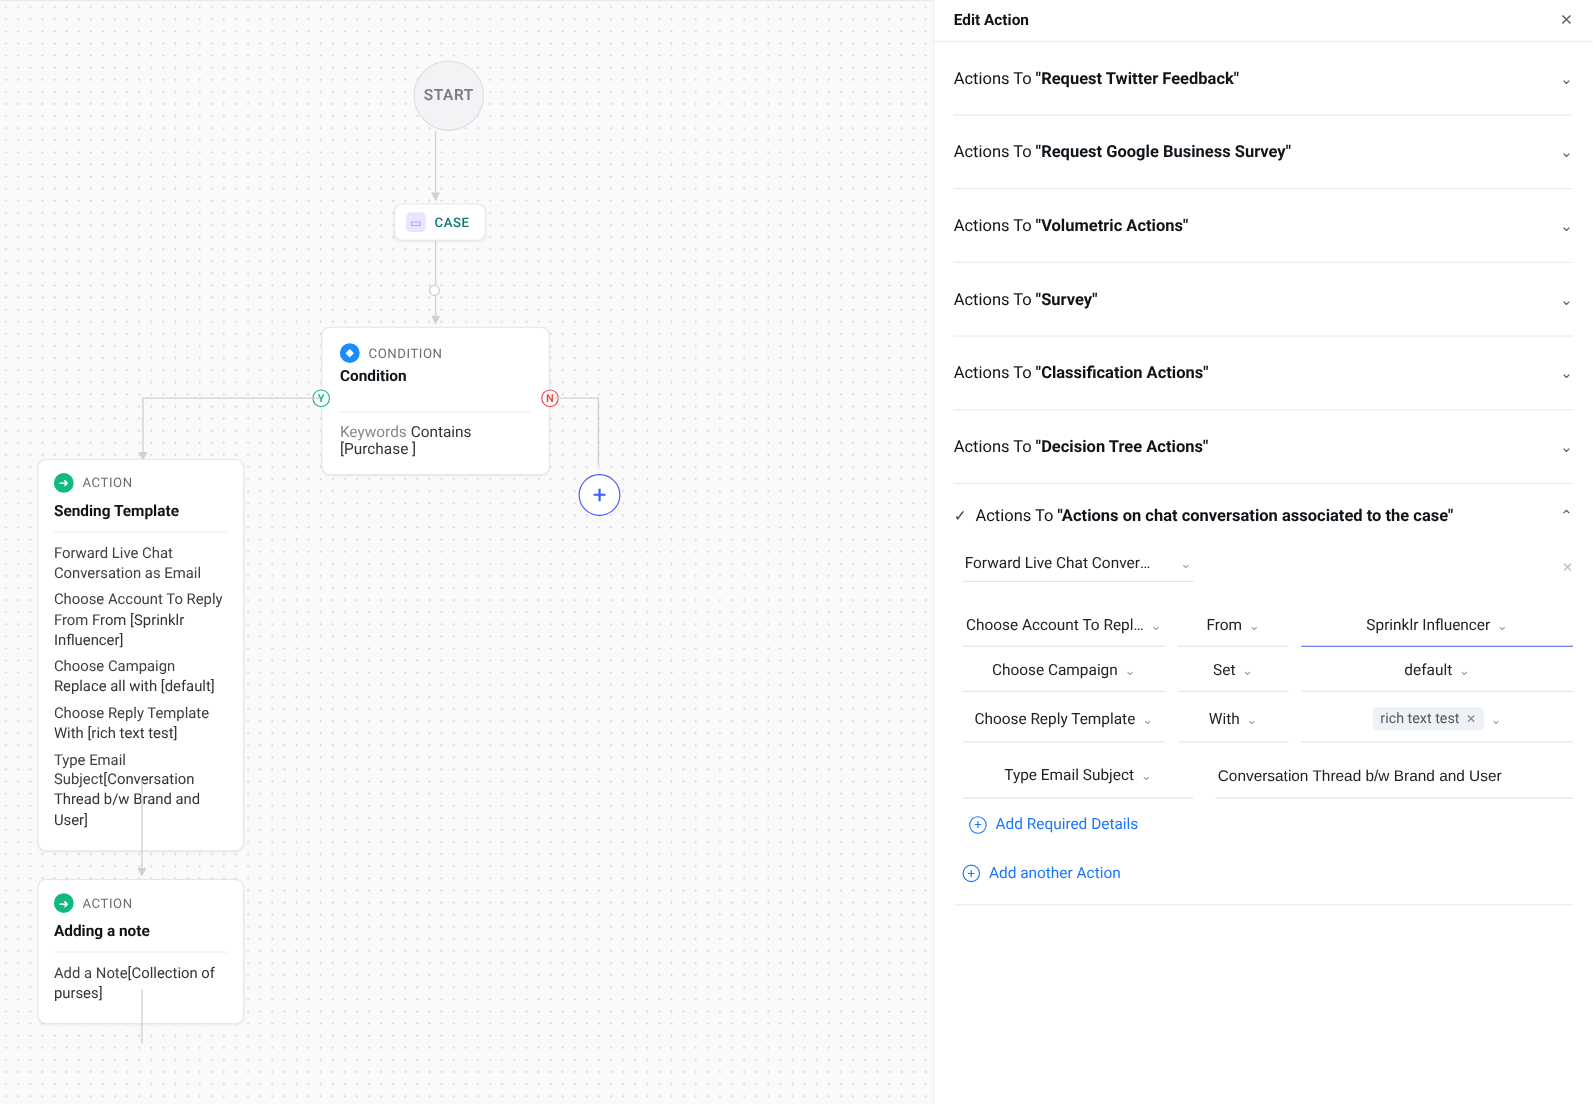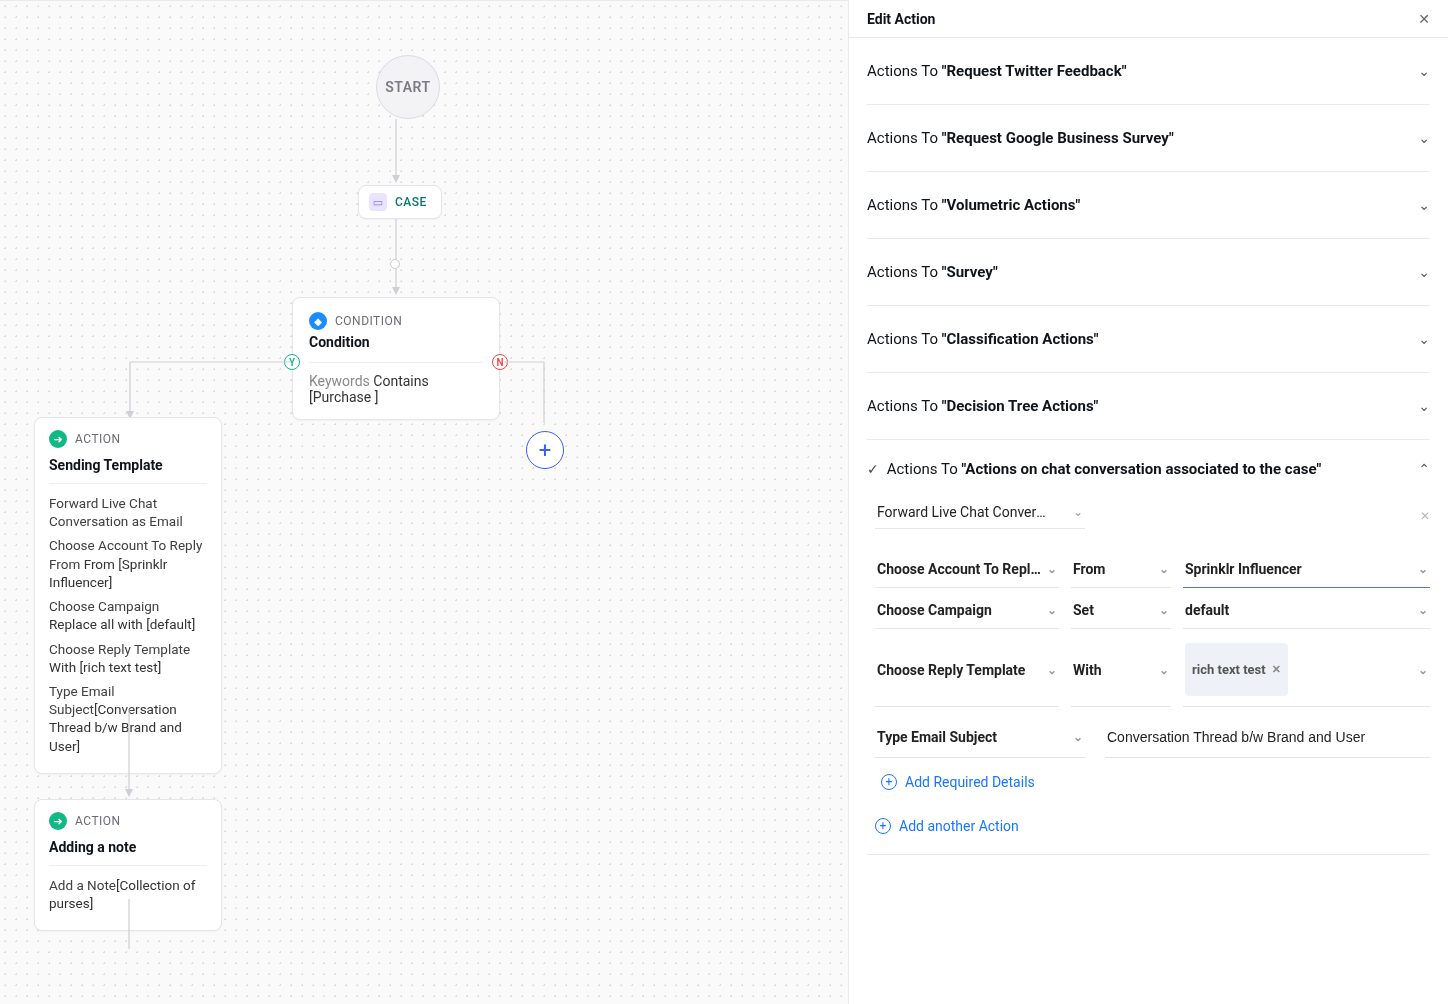--- a/index.html
+++ b/index.html
@@ -43,21 +43,21 @@
 .case-label { font-size: 12px; letter-spacing: .5px; color: #0f766e; font-weight: 500; }
 
 .cond-node { width: 208px; padding: 14px 16px; }
 .cond-header { display: flex; align-items: center; gap: 8px; }
 .cond-icon {
   width: 18px; height: 18px; border-radius: 50%; background: #1a8cff;
   display: flex; align-items: center; justify-content: center; color: #fff; font-size: 10px;
 }
 .cond-kind { font-size: 12px; letter-spacing: .5px; color: #6b6b75; }
 .cond-title { font-weight: 700; margin-top: 4px; }
-.cond-body { border-top: 1px solid #eee; margin-top: 12px; padding-top: 10px; font-size: 14px; color: #333; }
+.cond-body { border-top: 1px solid #eee; margin-top: 24px; padding-top: 10px; font-size: 14px; color: #333; }
 .cond-body .muted { color: #888; }
 
 .action-node { width: 188px; padding: 12px 14px; }
 .action-header { display: flex; align-items: center; gap: 8px; }
 .action-icon {
   width: 18px; height: 18px; border-radius: 50%; background: #10b981;
   display: flex; align-items: center; justify-content: center; color: #fff; font-size: 11px;
 }
 .action-kind { font-size: 12px; letter-spacing: .5px; color: #6b6b75; }
 .action-title { font-weight: 700; margin-top: 9px; }
@@ -105,30 +105,29 @@
 .check { color:#444; }
 .acc-inner { padding: 18px 0 0 8px; }
 .select-row {
   display:flex; align-items:center; justify-content:space-between;
   border-bottom:1px solid #e3e3ea; padding: 8px 2px; margin-bottom: 6px; cursor:pointer;
 }
 .select-row .txt { font-size:14px; color:#222; white-space:nowrap; overflow:hidden; text-overflow:ellipsis; max-width: 170px; }
 .select-row .chev-sm { color:#9a9aa3; font-size:12px; }
 .grid3 { display:grid; grid-template-columns: 184px 100px 1fr; gap: 12px; margin-top: 4px; }
 .cell {
-  border-bottom:1px solid #e3e3ea; padding: 10px 2px 10px; display:flex; align-items:center; justify-content:space-between;
+  border-bottom:1px solid #e3e3ea; padding: 10px 2px 10px; display:flex; align-items:center; justify-content:center;
   cursor:pointer;
-  font-weight:bold;
 }
 .cell .txt { font-size:14px; color:#222; white-space:nowrap; overflow:hidden; text-overflow:ellipsis; }
 .cell .chev-sm { color:#9a9aa3; font-size:12px; margin-left:6px; }
 .cell.accent { border-bottom:1.5px solid #4f6bff; }
 .chip {
   display:inline-flex; align-items:center; gap:6px; background:#eef1f7; border-radius:4px;
-  padding:19px 7px; font-size:13px; color:#555;
+  padding:3px 7px; font-size:13px; color:#555;
 }
 .chip .x { font-size:11px; color:#888; cursor:pointer; }
 .add-link {
   display:flex; align-items:center; gap:8px; color:#1876ff; font-size:14px; margin-top: 16px; cursor:pointer;
 }
 .add-link .plus { width:16px;height:16px;border:1.5px solid #1876ff;border-radius:50%;color:#1876ff;display:flex;align-items:center;justify-content:center;font-size:12px; }
 .text-input {
   border:none; outline:none; font-size:14px; width:100%; padding: 2px 0; color:#222;
 }
 .row-x { color:#b8b8bf; font-size:12px; cursor:pointer; }

